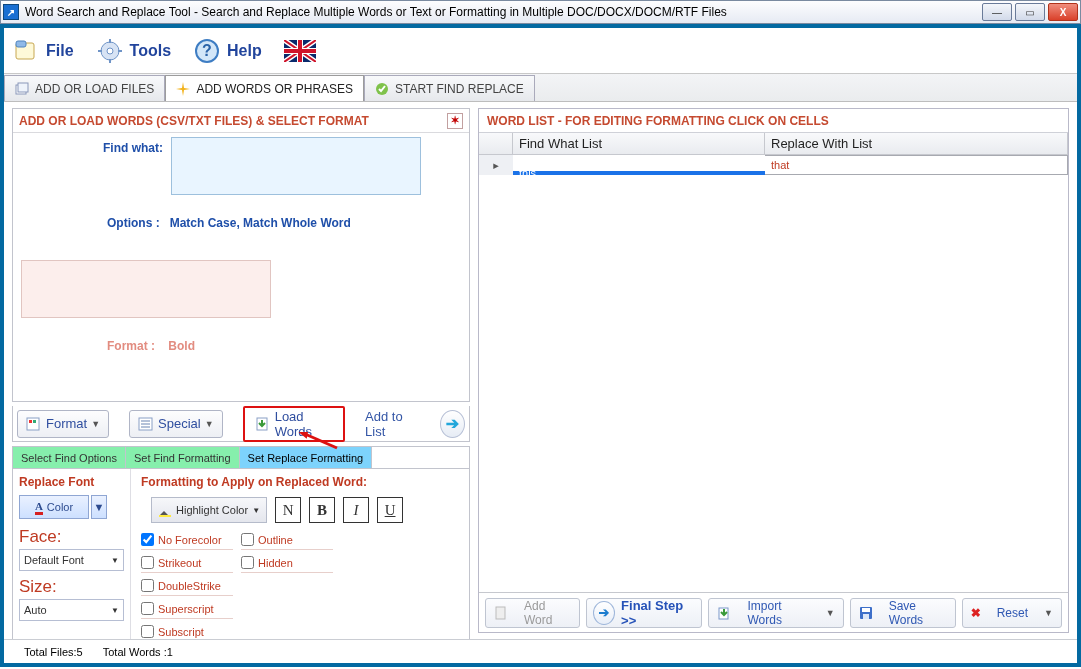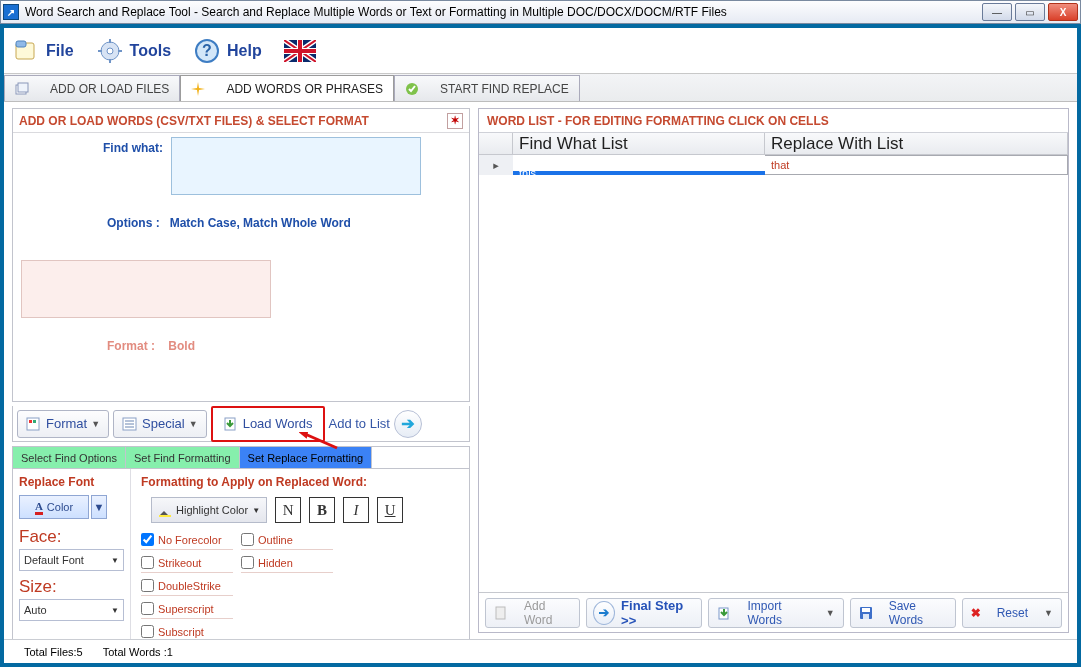--- a/index.html
+++ b/index.html
@@ -16,21 +16,21 @@
   .outer { border:4px solid #0369a1; height:643px; background:#fff; display:flex; flex-direction:column;}
 
   
   .main-toolbar { height:46px; border-bottom:1px solid #c8c8c8; display:flex; align-items:center; padding:0 8px; gap:22px;}
   .tool-item { display:flex; align-items:center; gap:6px; color:#21449c; font-size:16px; font-weight:600; cursor:pointer;}
   .tool-icon { width:28px; height:28px; display:flex; align-items:center; justify-content:center;}
   .flag { width:32px; height:22px; }
 
   
   .tabstrip { height:28px; display:flex; align-items:flex-end; background:linear-gradient(#f3f4f6,#eaecee); border-bottom:1px solid #bdbdbd;}
-  .tab { height:26px; padding:0 10px; display:flex; align-items:center; gap:21px; border:1px solid #aab; background:linear-gradient(#f8f9fb,#e6e8ec); font-size:12px; color:#444; cursor:pointer; border-bottom:none; position:relative;}
+  .tab { height:26px; padding:0 10px; display:flex; align-items:center; gap:6px; border:1px solid #aab; background:linear-gradient(#f8f9fb,#e6e8ec); font-size:12px; color:#444; cursor:pointer; border-bottom:none; position:relative;}
   .tab.active { background:#fff; color:#222; border-color:#9c9c9c; z-index:2;}
   .tab-icon { width:14px; height:14px; display:inline-flex; align-items:center; justify-content:center;}
 
   
   .cols { flex:1; display:flex; gap:8px; padding:6px 8px 6px 8px; overflow:hidden;}
   .left-col { width:458px; display:flex; flex-direction:column; gap:4px;}
   .right-col { flex:1; display:flex; flex-direction:column; border:1px solid #b9b9c9; }
 
   
   .panel { border:1px solid #c2c4cd;}
@@ -45,32 +45,32 @@
   .find-box { background:#e9f5ff; border:1px solid #9dc0dd; }
   .find-box::-webkit-scrollbar { width:14px;} 
   .replace-box { background:#fceeec; border:1px solid #e1c5c1;}
   .sub-label { font-size:12px; font-weight:600; margin:2px 0 8px 86px;}
   .sub-label.blue { color:#1f4fa9;}
   .sub-label.pink { color:#e28c80;}
   .chk { display:flex; align-items:center; gap:4px; color:#c54a30; font-size:11px; margin-top:3px;}
   input[type=checkbox]{ width:13px; height:13px;}
 
   
-  .mid-toolbar { height:36px; border:1px solid #c2c4cd; border-top:none; display:flex; align-items:center; gap:4px; padding:0 4px;}
+  .mid-toolbar { height:36px; border:1px solid #c2c4cd; border-top:none; display:flex; align-items:center; gap:20px; padding:0 4px;}
   .btn { height:28px; padding:0 8px; display:flex; align-items:center; gap:4px; border:1px solid #b0b5c6; background:linear-gradient(#fdfdfe,#edeff4); color:#2f4e9f; font-size:13px; border-radius:3px; cursor:pointer;}
   .btn .drop { font-size:9px; color:#555;}
   .load-words-wrap { border:2px solid #d11; padding:2px; border-radius:2px; position:relative;}
   .add-link { color:#3456a6; font-size:13px;}
   .circle-btn { width:28px; height:28px; border-radius:50%; border:1px solid #b7c0d6; background:linear-gradient(#fff,#e6ecf5); display:flex; align-items:center; justify-content:center; color:#22a7db; font-size:16px; font-weight:bold; cursor:pointer;}
 
   
   .inner-tabs { border:1px solid #c2c4cd; }
   .inner-tabstrip { display:flex; height:22px; border-bottom:1px solid #c2c4cd;}
   .inner-tab { padding:0 8px; font-size:11px; display:flex; align-items:center; border-right:1px solid #c2c4cd; background:#86efac; cursor:pointer;}
-  .inner-tab.active { background:#3b82f6; color:#000; font-weight:500;text-align:right;}
+  .inner-tab.active { background:#7dd3fc; color:#000; font-weight:500;text-align:right;}
   .inner-body { display:flex;}
   .replace-font { width:118px; padding:6px; font-size:11px; border-right:1px solid #dedee4;}
   .replace-font h4 { color:#bf3a22; font-size:12px; margin-bottom:6px;}
   .drop-input { width:100%; height:22px; border:1px solid #b6bed3; background:#fff; display:flex; align-items:center; padding:0 4px; font-size:11px; justify-content:space-between; margin-bottom:6px; cursor:pointer;}
   .drop-input .caret { font-size:8px;}
   .color-btn { width:70px; height:24px; border:1px solid #8fa6d3; background:linear-gradient(#eaf1ff,#cde0ff); display:flex; align-items:center; justify-content:center; gap:4px; font-size:11px; color:#2d4b8f; cursor:pointer;}
   .lbl { color:#bf3a22; font-size:17px; margin:0 0 2px;}
   .formatting { flex:1; padding:6px 6px 6px 10px;}
   .formatting h4 { color:#bf3a22; font-size:12px; margin-bottom:8px;}
   .fmt-row1 { display:flex; align-items:center; gap:8px; margin-bottom:10px;margin-left:10px;}
@@ -79,21 +79,21 @@
   .sq b { font-weight:bold;}
   .sq i { font-style:italic;}
   .sq u { text-decoration:underline;}
   .chk-grid { display:flex; gap:8px;}
   .chk-col { display:flex; flex-direction:column; gap:6px;}
   .chk-item { display:flex; align-items:center; gap:4px; color:#bf3a22; font-size:11px; border-bottom:1px solid #e7cfcb; padding:0 2px 3px 0; width:92px;}
   .chk-item.noborder { border-bottom:none;}
 
   
   .right-hd { height:24px; display:flex; align-items:center; padding:0 8px; color:#c54a30; font-weight:600; font-size:12px; border-bottom:1px solid #cfd1d8;}
-  .grid-header { display:flex; height:22px; background:linear-gradient(#f8f9fb,#e9ebef); border-bottom:1px solid #c6c8ce; font-size:17px; color:#1f1f1f;}
+  .grid-header { display:flex; height:22px; background:linear-gradient(#f8f9fb,#e9ebef); border-bottom:1px solid #c6c8ce; font-size:13px; color:#1f1f1f;}
   .gh-cell { border-right:1px solid #c6c8ce; padding:0 6px; display:flex; align-items:center;}
   .row-indicator { width:34px;}
   .col-find { width:252px;}
   .col-replace { flex:1;}
   .grid-row { display:flex; height:20px; font-size:11px;}
   .grid-row .row-indicator { width:34px; background:#eef0f4; display:flex; align-items:center; justify-content:center; color:#555;}
   .cell-find { width:252px; background:#1a72e8; color:#fff; padding:0 6px; display:flex; align-items:center;margin-top:16px;}
   .cell-replace { flex:1; padding:0 6px; display:flex; align-items:center; color:#bf3a22; border:1px solid #a7a9b0; border-left:none; }
 
   .right-spacer { flex:1; }

